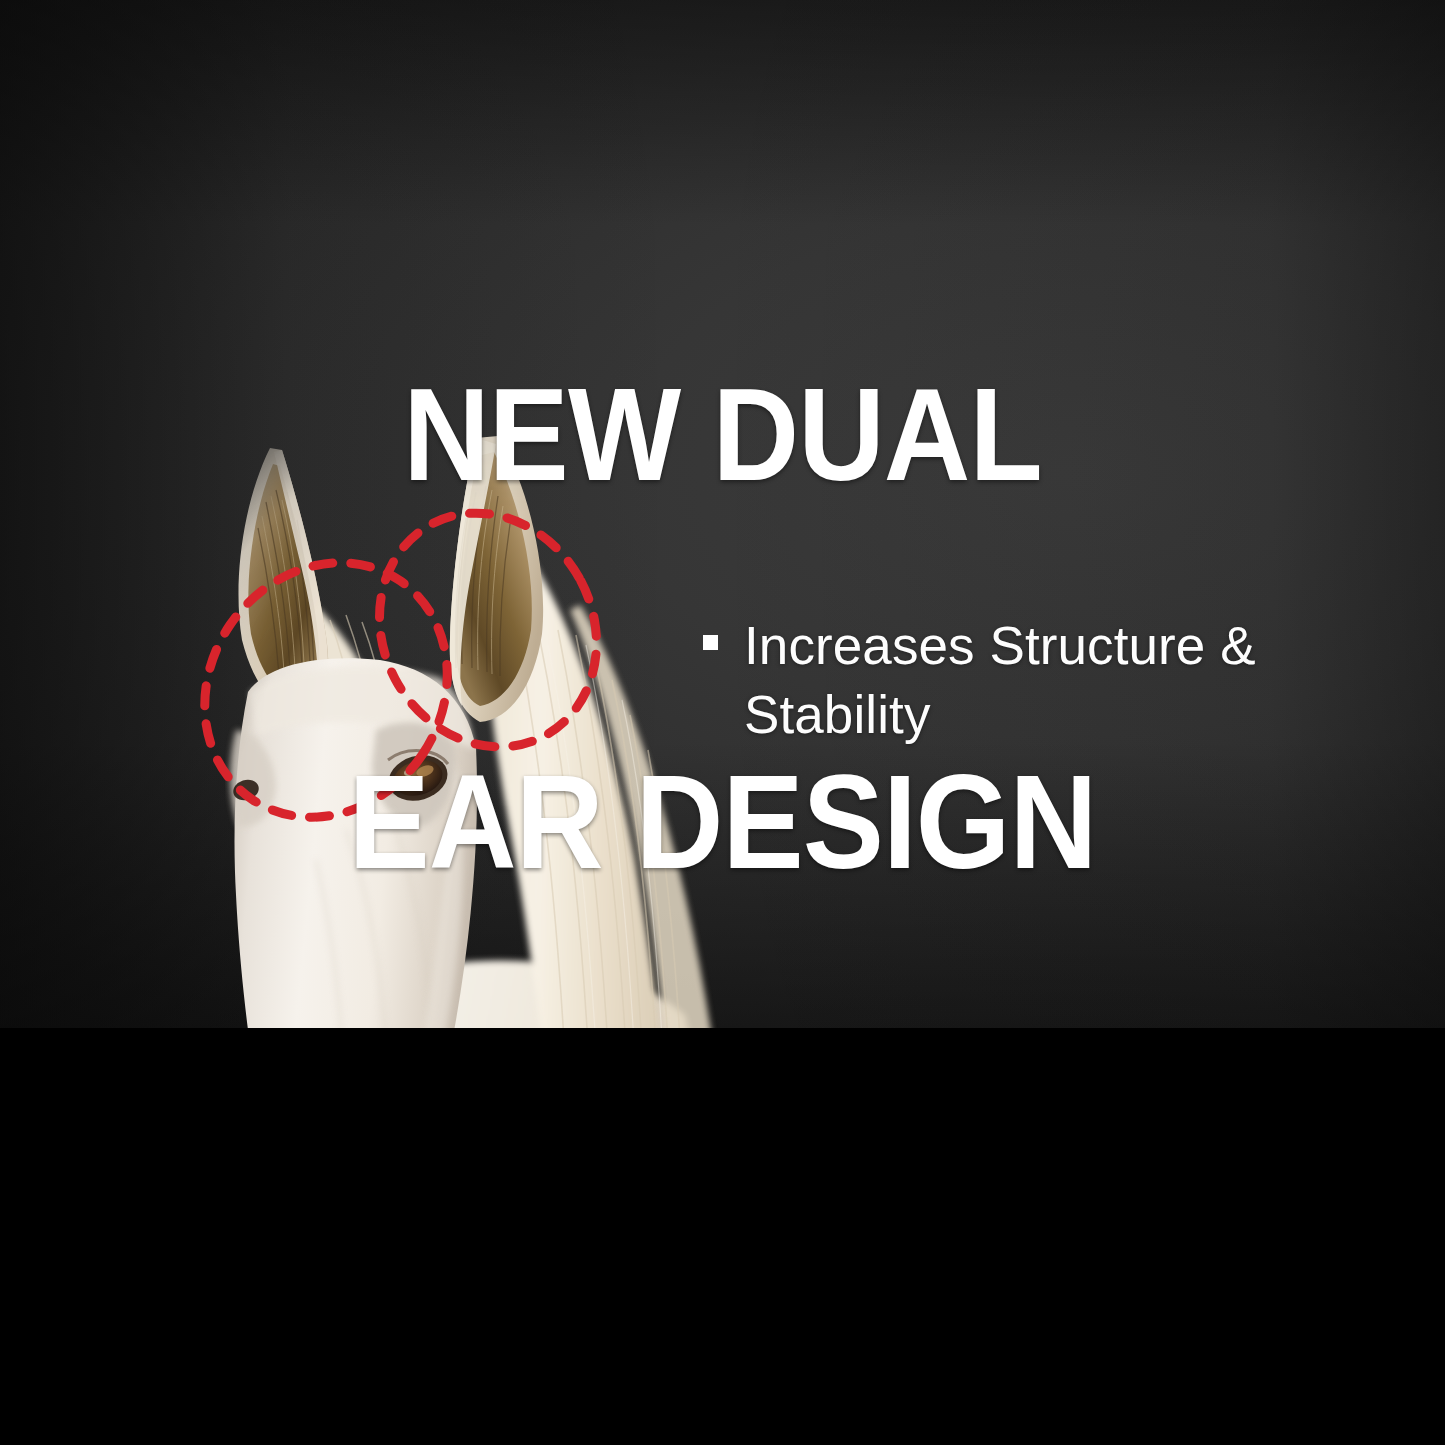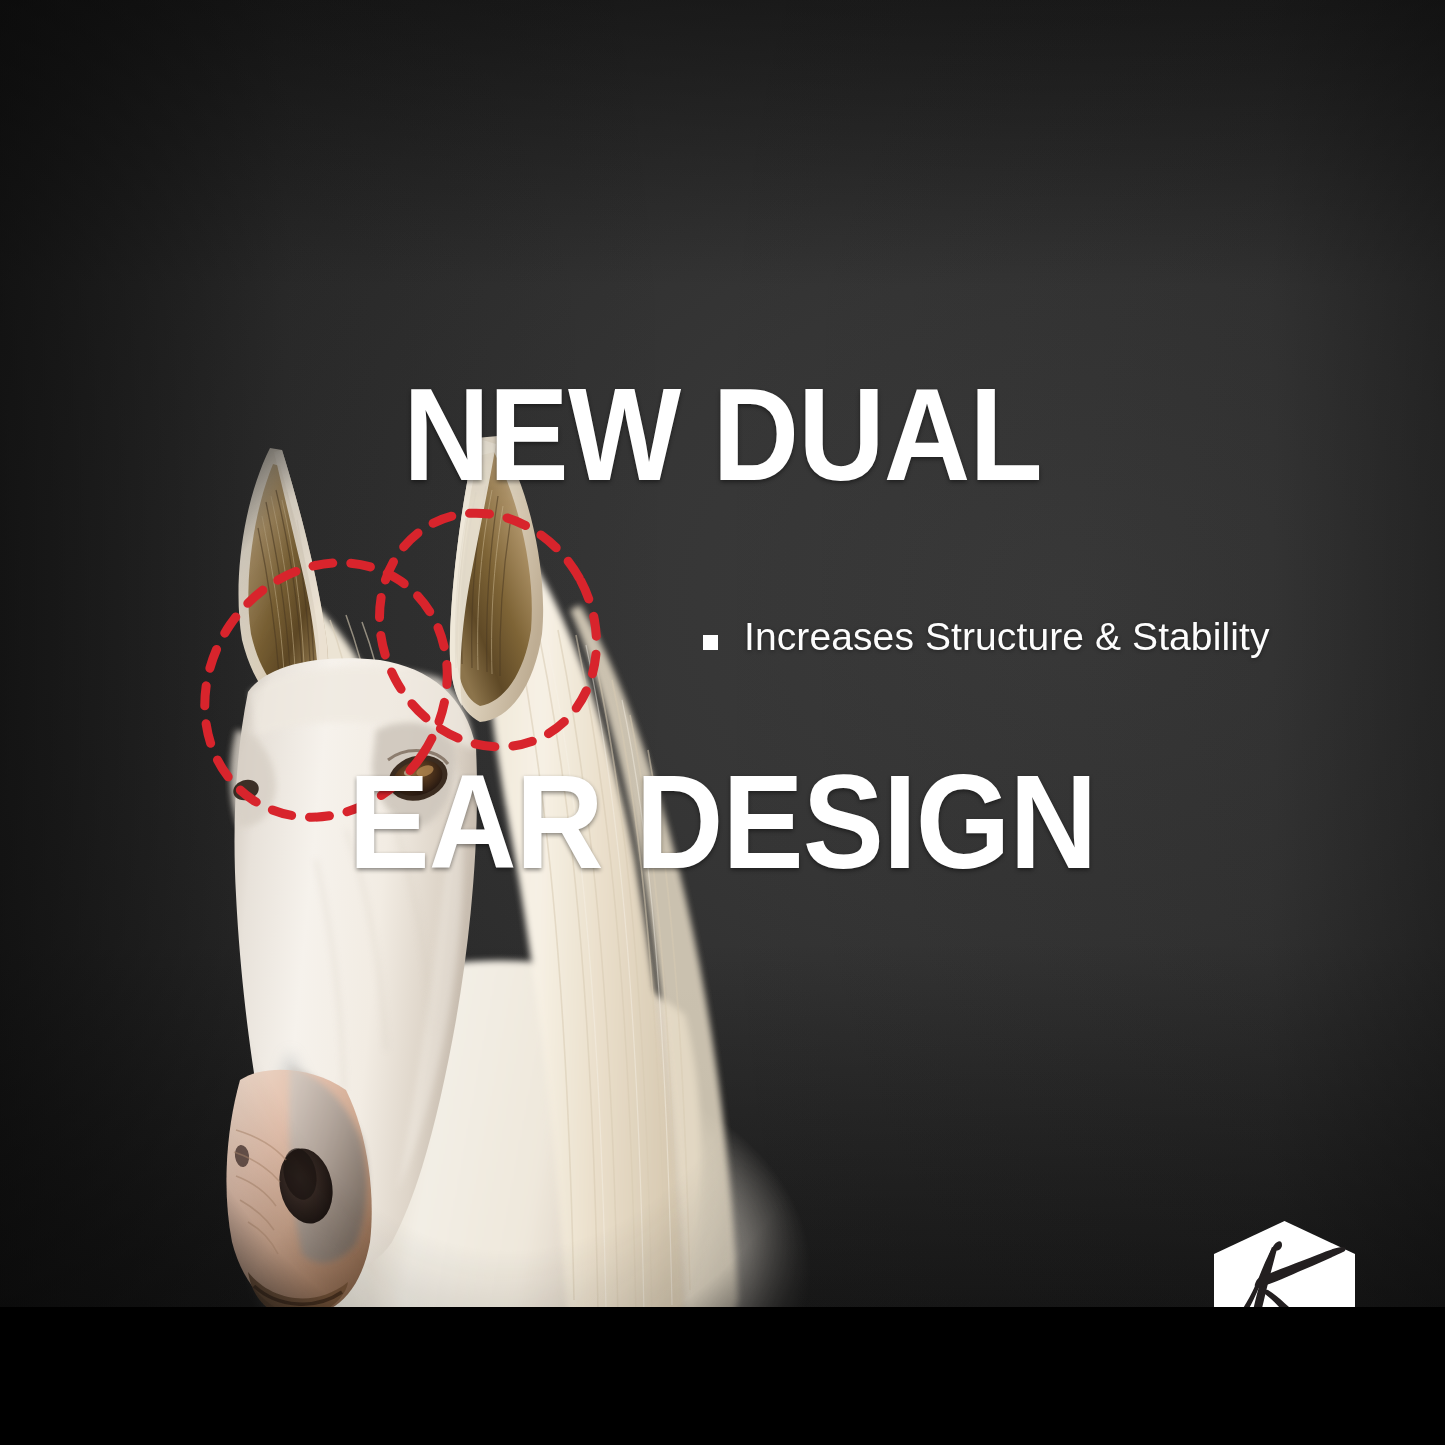--- a/index.html
+++ b/index.html
@@ -8,21 +8,21 @@
     padding: 0;
     background: #000;
   }
   body {
     font-family: "Liberation Sans", sans-serif;
   }
 
   #stage {
     position: relative;
     width: 1445px;
-    height: 1307px;
+    height: 1028px;
     overflow: hidden;
     background: #262626;
   }
 
   
   .bg-base {
     position: absolute;
     inset: 0;
     background:
       radial-gradient(118% 98% at 74% 46%, #3c3c3c 0%, #363636 26%, #2c2c2c 52%, #212121 74%, #161616 100%);
@@ -66,21 +66,21 @@
     position: absolute;
     left: 700px;
     top: 612px;
     width: 660px;
   }
   .bullet-row {
     position: relative;
     padding-left: 44px;
     margin-bottom: 68px;
     color: #fdfdfd;
-    font-size: 39px;
+    font-size: 53px;
     line-height: 1.30;
     font-weight: 400;
     letter-spacing: 0.1px;
     text-shadow: 0 1px 4px rgba(0,0,0,0.40);
   }
   .bullet-row:last-child { margin-bottom: 0; }
   .bullet-mark {
     position: absolute;
     left: 3px;
     top: 23px;

